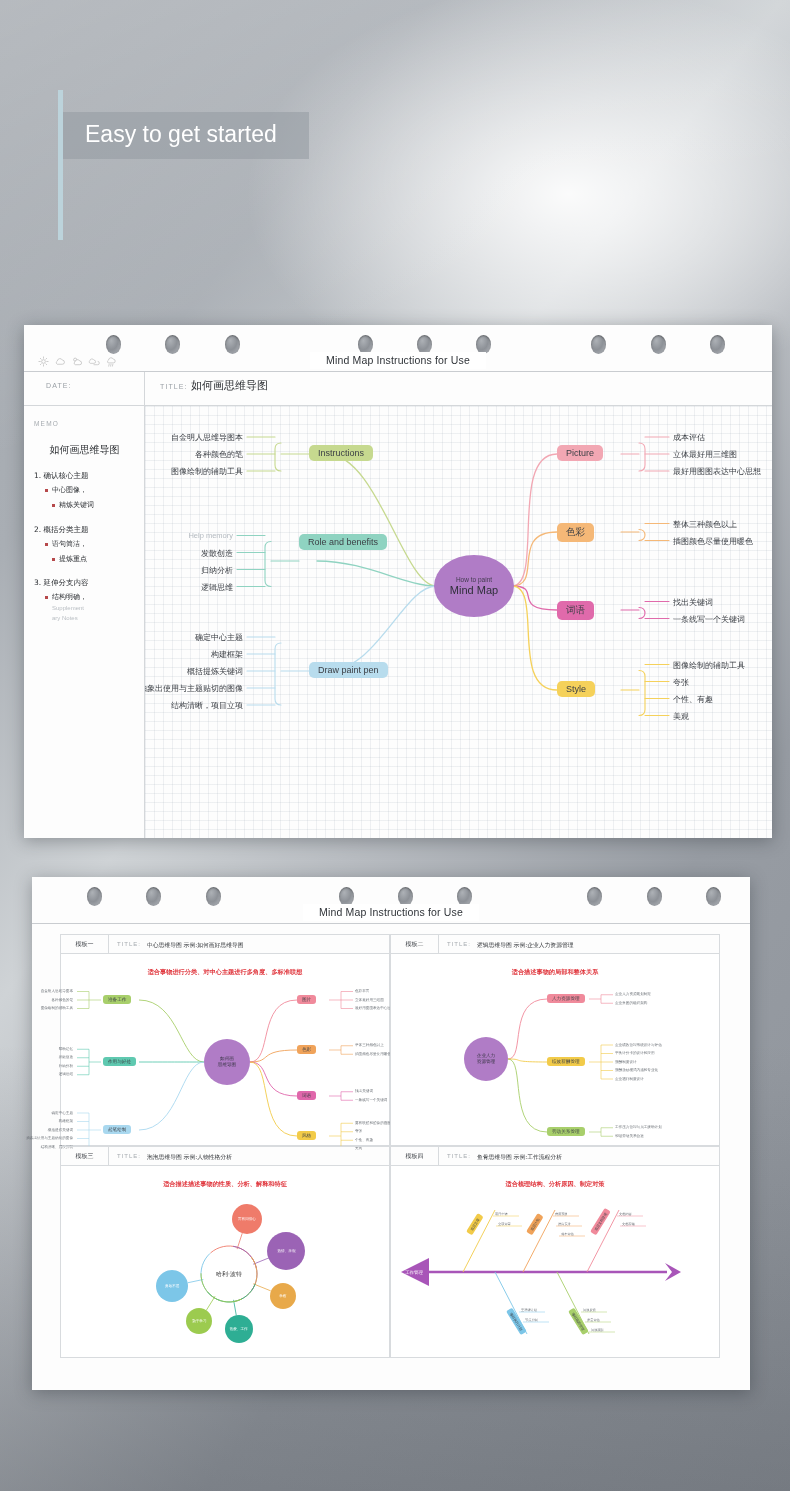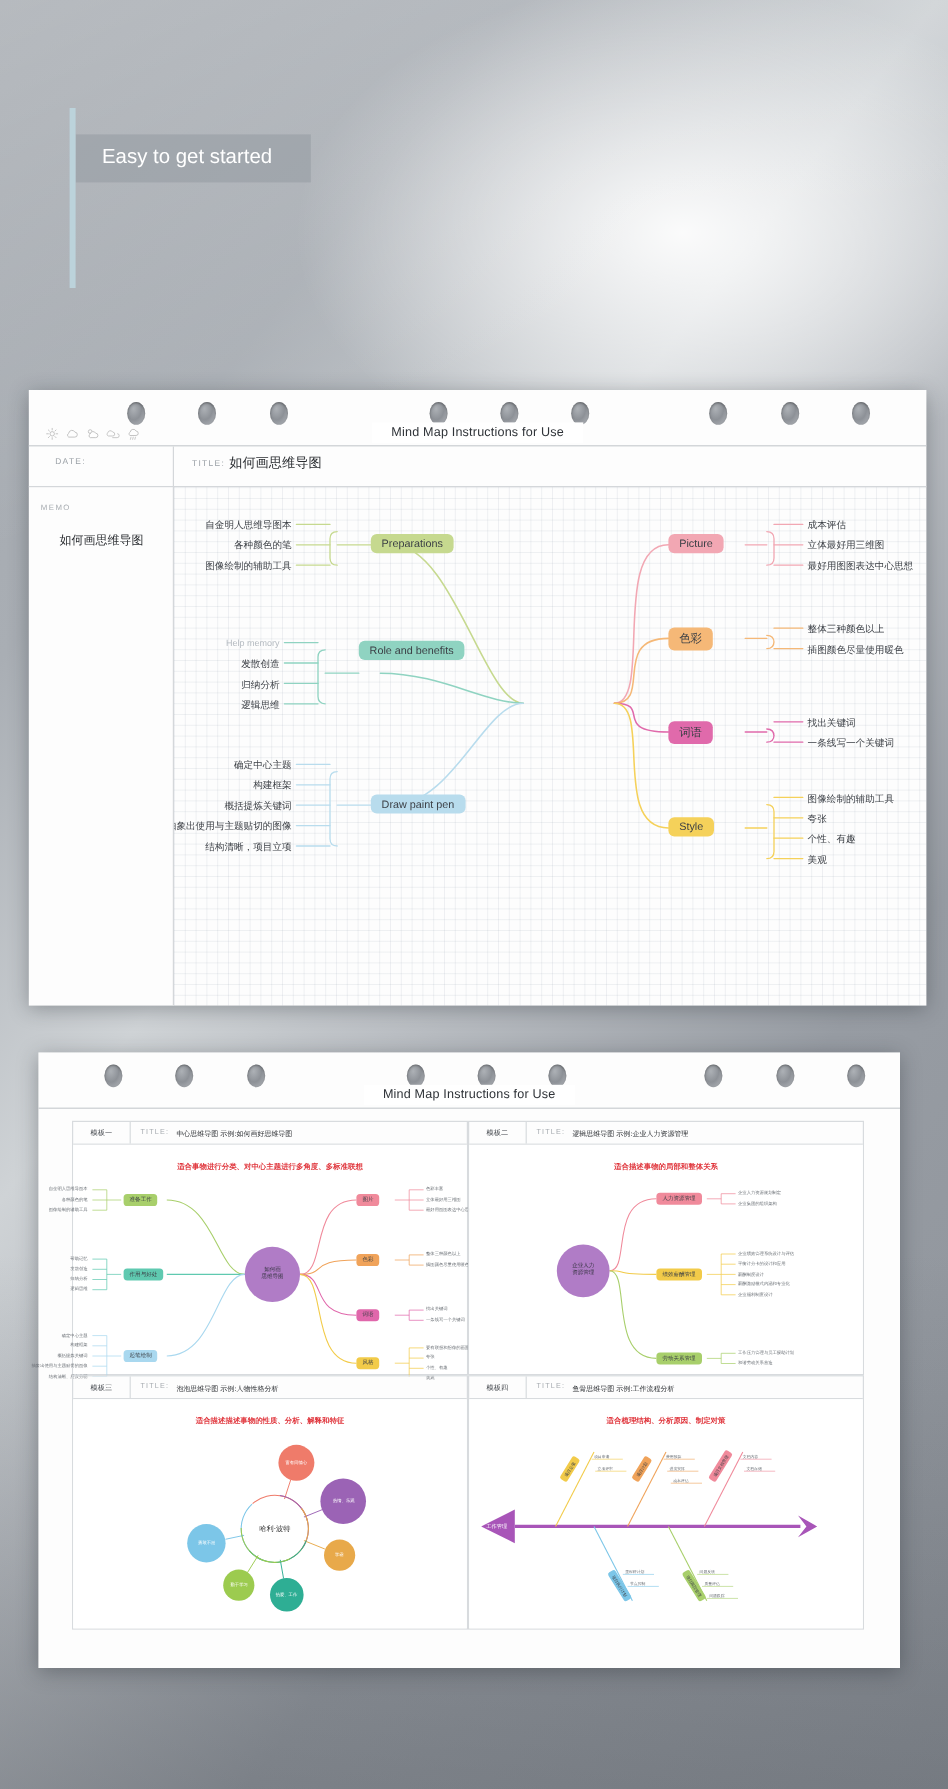--- a/index.html
+++ b/index.html
@@ -27,21 +27,21 @@
   .hero-accent { position:absolute; left:0; top:6px; width:5px; height:150px; background:#bcd3db; }
   .hero-title-box {
     display:inline-block; background:rgba(150,156,164,.72);
     padding:9px 90px 14px 22px; margin-left:5px;
   }
   .hero-title { font-size:45px; color:#ffffff; font-weight:400; line-height:1.12; letter-spacing:.3px; }
   .hero-sub-box {
     display:inline-block; background:rgba(150,156,164,.60);
     padding:9px 32px 11px 22px; margin-left:5px; margin-top:28px;
   }
-  .hero-sub { font-size:17px; color:#ffffff; font-weight:400; }
+  .hero-sub { font-size:23px; color:#ffffff; font-weight:400; }
 
   
   .sheet { position:absolute; background:#fdfdfd; box-shadow:0 3px 16px rgba(30,34,40,.34); }
   #sheet1 { left:24px; top:325px; width:748px; height:513px; }
   #sheet2 { left:32px; top:877px; width:718px; height:513px; }
 
   .punch-row { position:absolute; left:0; right:0; top:0; height:38px; }
   .hole {
     position:absolute; top:10px; width:15px; height:19px; border-radius:50%;
     background:radial-gradient(ellipse at 36% 30%, #adb1b6 0%, #8d9197 48%, #b9bcc1 100%);
@@ -198,20 +198,38 @@
   <div class="p1-head">
     <span class="p1-date">DATE:</span>
     <span class="p1-title-lbl">TITLE:</span>
     <span class="p1-title-val">如何画思维导图</span>
   </div>
   <div class="p1-vrule"></div>
 
   <div class="memo">
     <div class="memo-lbl">MEMO</div>
     <div class="memo-h">如何画思维导图</div>
+    <div id="memo-items">
+        <div class="memo-item">
+          <div class="memo-num">1.  确认核心主题</div>
+          <div class="memo-bullet">中心图像，</div>
+          <div class="memo-bullet nb" style="padding-left: 7px; margin-left: 18px; font-size: 7px; color: rgb(42, 45, 49); font-family: &quot;DejaVu Sans&quot;, sans-serif; line-height: 1.55;">精炼关键词</div>
+        </div>
+        <div class="memo-item">
+          <div class="memo-num">2.  概括分类主题</div>
+          <div class="memo-bullet">语句简洁，</div>
+          <div class="memo-bullet nb" style="padding-left: 7px; margin-left: 18px; font-size: 7px; color: rgb(42, 45, 49); font-family: &quot;DejaVu Sans&quot;, sans-serif; line-height: 1.55;">提炼重点</div>
+        </div>
+        <div class="memo-item">
+          <div class="memo-num">3.  延伸分支内容</div>
+          <div class="memo-bullet">结构明确，</div>
+          <div class="memo-note">Supplement</div>
+          <div class="memo-note">ary Notes</div>
+        </div>
+      </div>
   </div>
 
   <div class="grid-area">
     <div class="mm" id="mm1">
         <svg viewBox="0 0 627 432" width="627" height="432">
           <path d="M182,48 C232,48 259,180 291,180" stroke="#c6d98f" fill="none" stroke-width="1.3" stroke-linecap="round"></path>
           <path d="M164,48 H136" stroke="#c6d98f" fill="none" stroke-width="1.1" stroke-linecap="round"></path>
           <path d="M136,37 Q130,37 130,43 V59 Q130,65 136,65" stroke="#c6d98f" fill="none" stroke-width="1.1" stroke-linecap="round"></path>
           <path d="M130,31 H102" stroke="#c6d98f" fill="none" stroke-width="1.1" stroke-linecap="round"></path>
           <path d="M130,48 H102" stroke="#c6d98f" fill="none" stroke-width="1.1" stroke-linecap="round"></path>
@@ -248,21 +266,21 @@
           <path d="M500,195.5 H524" stroke="#e06aab" fill="none" stroke-width="1.1" stroke-linecap="round"></path>
           <path d="M500,212.5 H524" stroke="#e06aab" fill="none" stroke-width="1.1" stroke-linecap="round"></path>
           <path d="M412,284 C364,284 399,180 367,180" stroke="#f5d15a" fill="none" stroke-width="1.3" stroke-linecap="round"></path>
           <path d="M476,284 H494" stroke="#f5d15a" fill="none" stroke-width="1.1" stroke-linecap="round"></path>
           <path d="M494,264.5 Q500,264.5 500,270.5 V303.5 Q500,309.5 494,309.5" stroke="#f5d15a" fill="none" stroke-width="1.1" stroke-linecap="round"></path>
           <path d="M500,258.5 H524" stroke="#f5d15a" fill="none" stroke-width="1.1" stroke-linecap="round"></path>
           <path d="M500,275.5 H524" stroke="#f5d15a" fill="none" stroke-width="1.1" stroke-linecap="round"></path>
           <path d="M500,292.5 H524" stroke="#f5d15a" fill="none" stroke-width="1.1" stroke-linecap="round"></path>
           <path d="M500,309.5 H524" stroke="#f5d15a" fill="none" stroke-width="1.1" stroke-linecap="round"></path>
         </svg>
-        <div class="node" style="background: rgb(198, 217, 143); top: 39px; left: 164px;">Preparations</div>
+        <div class="node" style="background: rgb(198, 217, 143); top: 39px; left: 164px;">Instructions</div>
         <div class="node" style="background: rgb(143, 211, 193); top: 128px; left: 154px;">Role and benefits</div>
         <div class="node" style="background: rgb(184, 220, 237); top: 256px; left: 164px;">Draw paint pen</div>
         <div class="node" style="background: rgb(242, 167, 179); top: 39px; left: 412px;">Picture</div>
         <div class="node cn" style="background: rgb(245, 184, 119); top: 117px; left: 412px;">色彩</div>
         <div class="node cn" style="background: rgb(224, 106, 171); top: 195px; left: 412px;">词语</div>
         <div class="node" style="background: rgb(245, 209, 90); top: 275px; left: 412px;">Style</div>
         <div class="leaf r" style="top: 26px; right: 529px;">自金明人思维导图本</div>
         <div class="leaf r" style="top: 43px; right: 529px;">各种颜色的笔</div>
         <div class="leaf r" style="top: 60px; right: 529px;">图像绘制的辅助工具</div>
         <div class="leaf en r" style="top: 124.5px; right: 539px;">Help memory</div>
@@ -278,20 +296,24 @@
         <div class="leaf" style="top: 43px; left: 528px;">立体最好用三维图</div>
         <div class="leaf" style="top: 60px; left: 528px;">最好用图图表达中心思想</div>
         <div class="leaf" style="top: 112.5px; left: 528px;">整体三种颜色以上</div>
         <div class="leaf" style="top: 129.5px; left: 528px;">插图颜色尽量使用暖色</div>
         <div class="leaf" style="top: 190.5px; left: 528px;">找出关键词</div>
         <div class="leaf" style="top: 207.5px; left: 528px;">一条线写一个关键词</div>
         <div class="leaf" style="top: 253.5px; left: 528px;">图像绘制的辅助工具</div>
         <div class="leaf" style="top: 270.5px; left: 528px;">夸张</div>
         <div class="leaf" style="top: 287.5px; left: 528px;">个性、有趣</div>
         <div class="leaf" style="top: 304.5px; left: 528px;">美观</div>
+        <div class="center-node" style="left: 289px; top: 149px; background: rgb(176, 124, 198);">
+          <div class="center-sub">How to paint</div>
+          <div class="center-main">Mind Map</div>
+        </div>
       </div>
   </div>
 </div>
 
 <div class="sheet" id="sheet2">
   <div class="punch-row" id="holes2">
       <div class="hole" style="left: 55px;"></div>
       <div class="hole" style="left: 114px;"></div>
       <div class="hole" style="left: 174px;"></div>
       <div class="hole" style="left: 307px;"></div>

